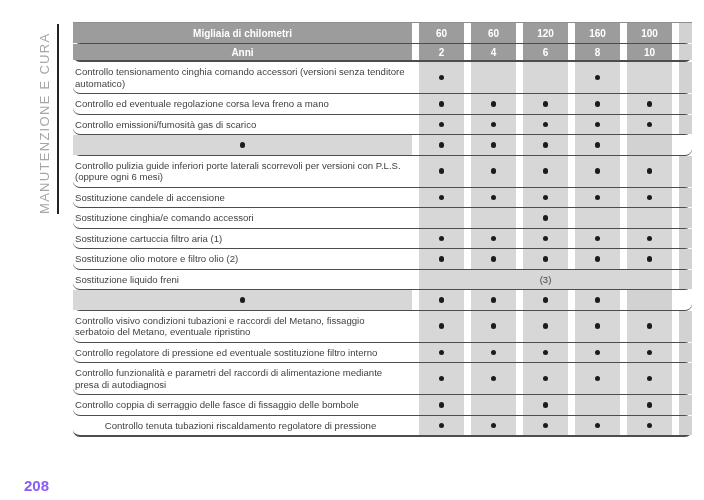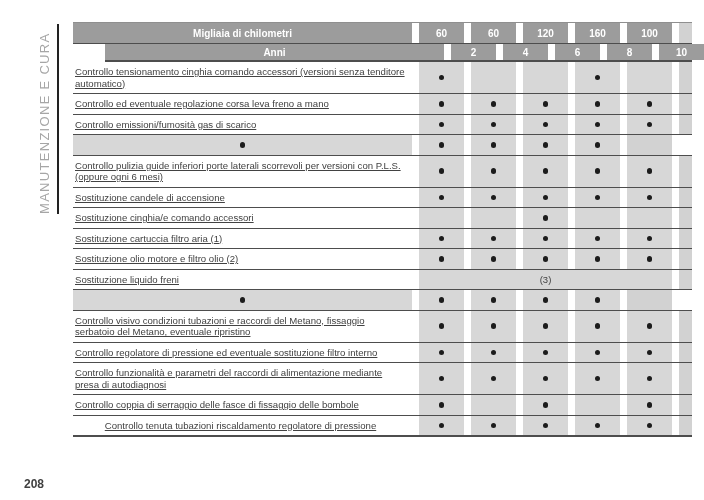--- a/index.html
+++ b/index.html
@@ -26,56 +26,56 @@
     position: absolute;
     left: 57px; top: 24px;
     width: 2px; height: 190px;
     background: #222222;
   }
 
   
   .page-number {
     position: absolute;
     left: 24px; top: 477px;
-    font-size: 12px;
+    font-size: 15px;
     font-weight: bold;
-    color: #404040;
+    color: #8b5cf6;
   }
 
   
   .mtable {
     position: absolute;
     left: 73px; top: 22px;
     width: 619px;
     border-top: 1px solid #8f8f8f;
   }
   .trow {
     display: grid;
     grid-template-columns: 339px 45px 45px 45px 45px 45px 13px;
     column-gap: 7px;
     border-bottom: 1.6px solid #4d4d4d;
     background: #ffffff;
+    border-radius: 7px;
   }
   .thead1 { height: 20px; }
-  .thead2 { height: 16px; border-bottom-width: 2.2px; margin-left: 32px; }
+  .thead2 { height: 16px; border-bottom-width: 2.2px; }
   .thlabel, .thcell {
     background: #9c9c9c;
     color: #ffffff;
     font-weight: bold;
     font-size: 10px;
     display: flex; align-items: center; justify-content: center;
     height: 100%;
   }
   .tbody .trow { min-height: 19.5px; align-items: center; }
   .tlabel {
     font-size: 9.6px;
     line-height: 11.5px;
     color: #424242;
     padding: 4px 6px 4px 2px;
-    text-decoration: underline;
   }
   .tcell {
     background: #d7d7d7;
     align-self: stretch;
     display: flex; align-items: center; justify-content: center;
   }
   .tstrip { background: #d2d2d2; align-self: stretch; }
   .dot { width: 5.5px; height: 5.5px; border-radius: 50%; background: #1c1c1c; }
   .tspan {
     grid-column: 2 / 7;

